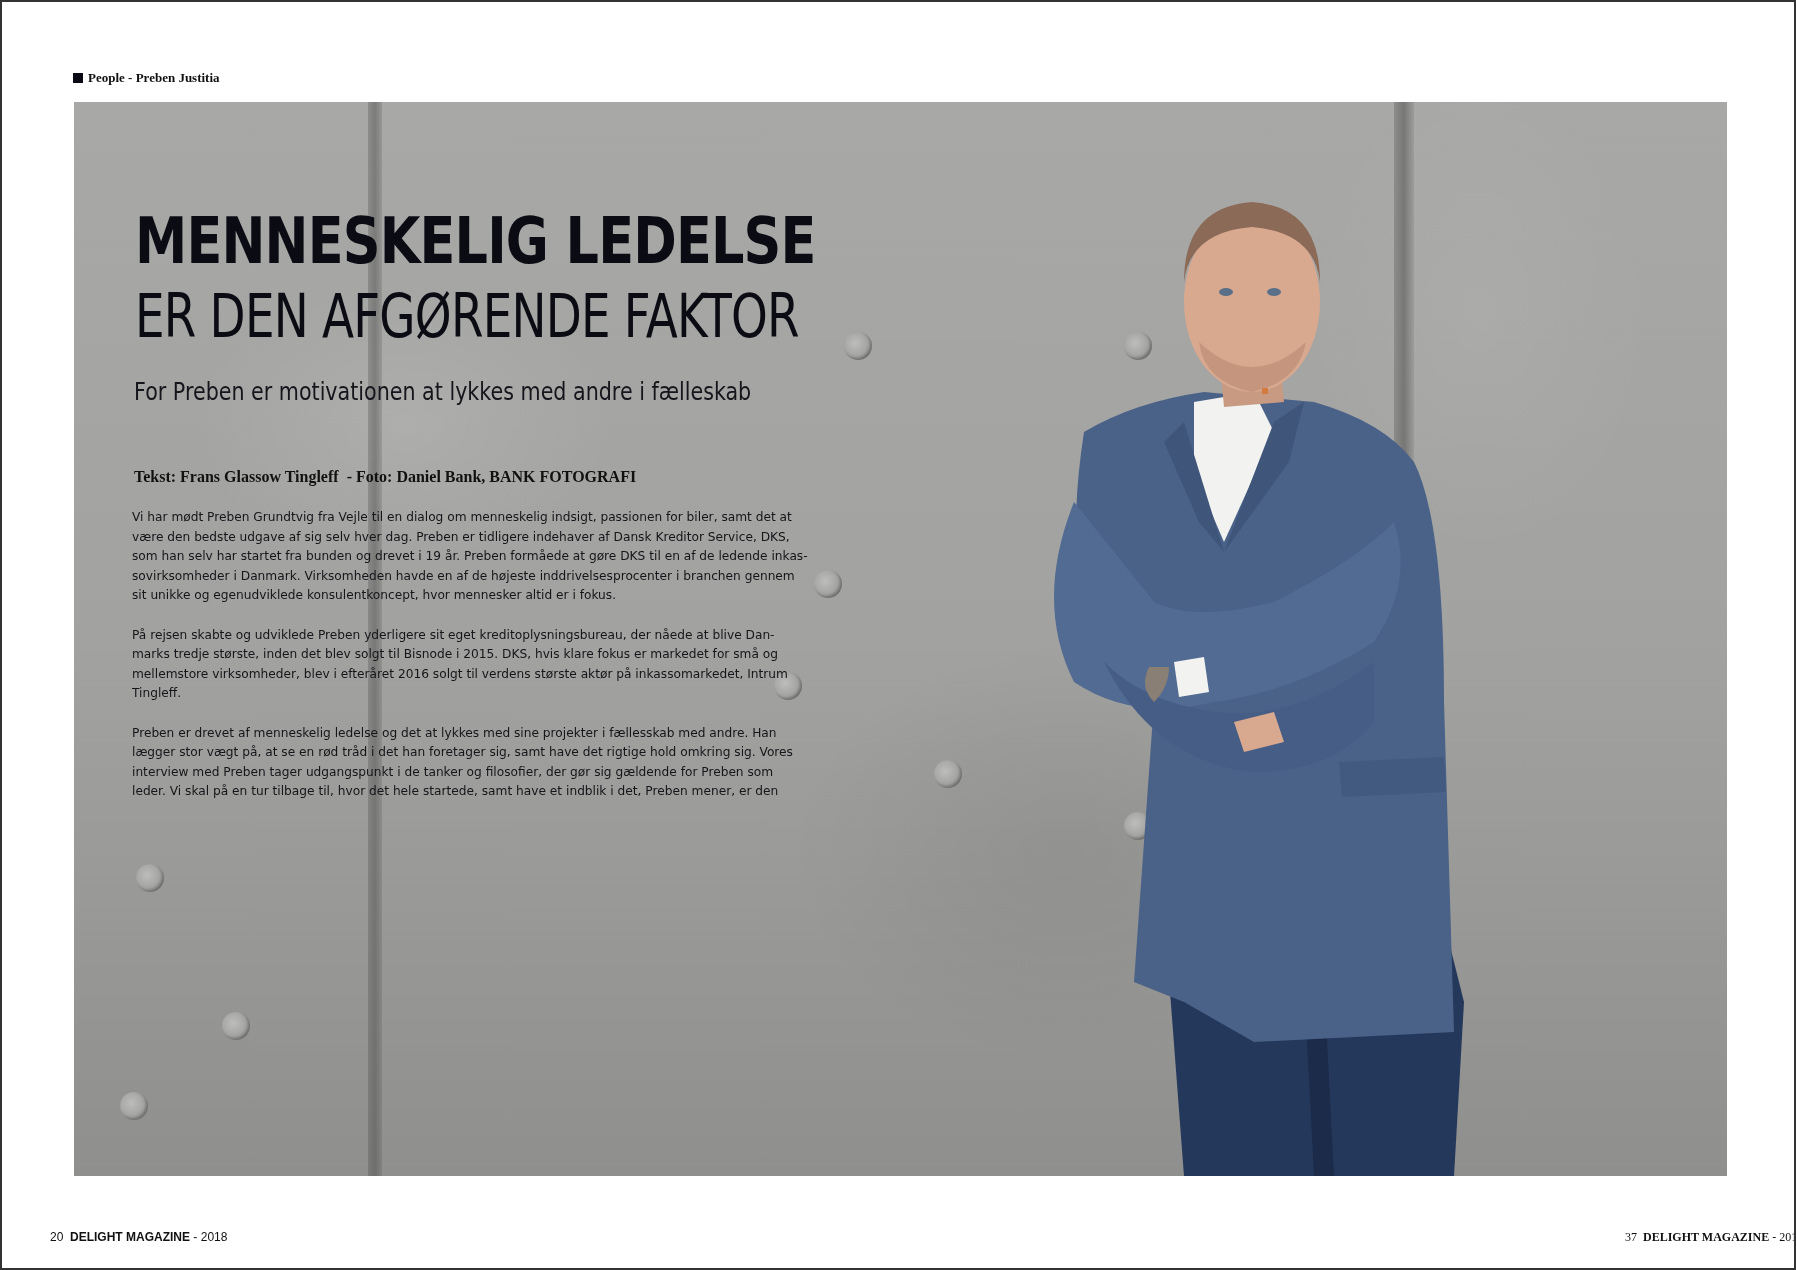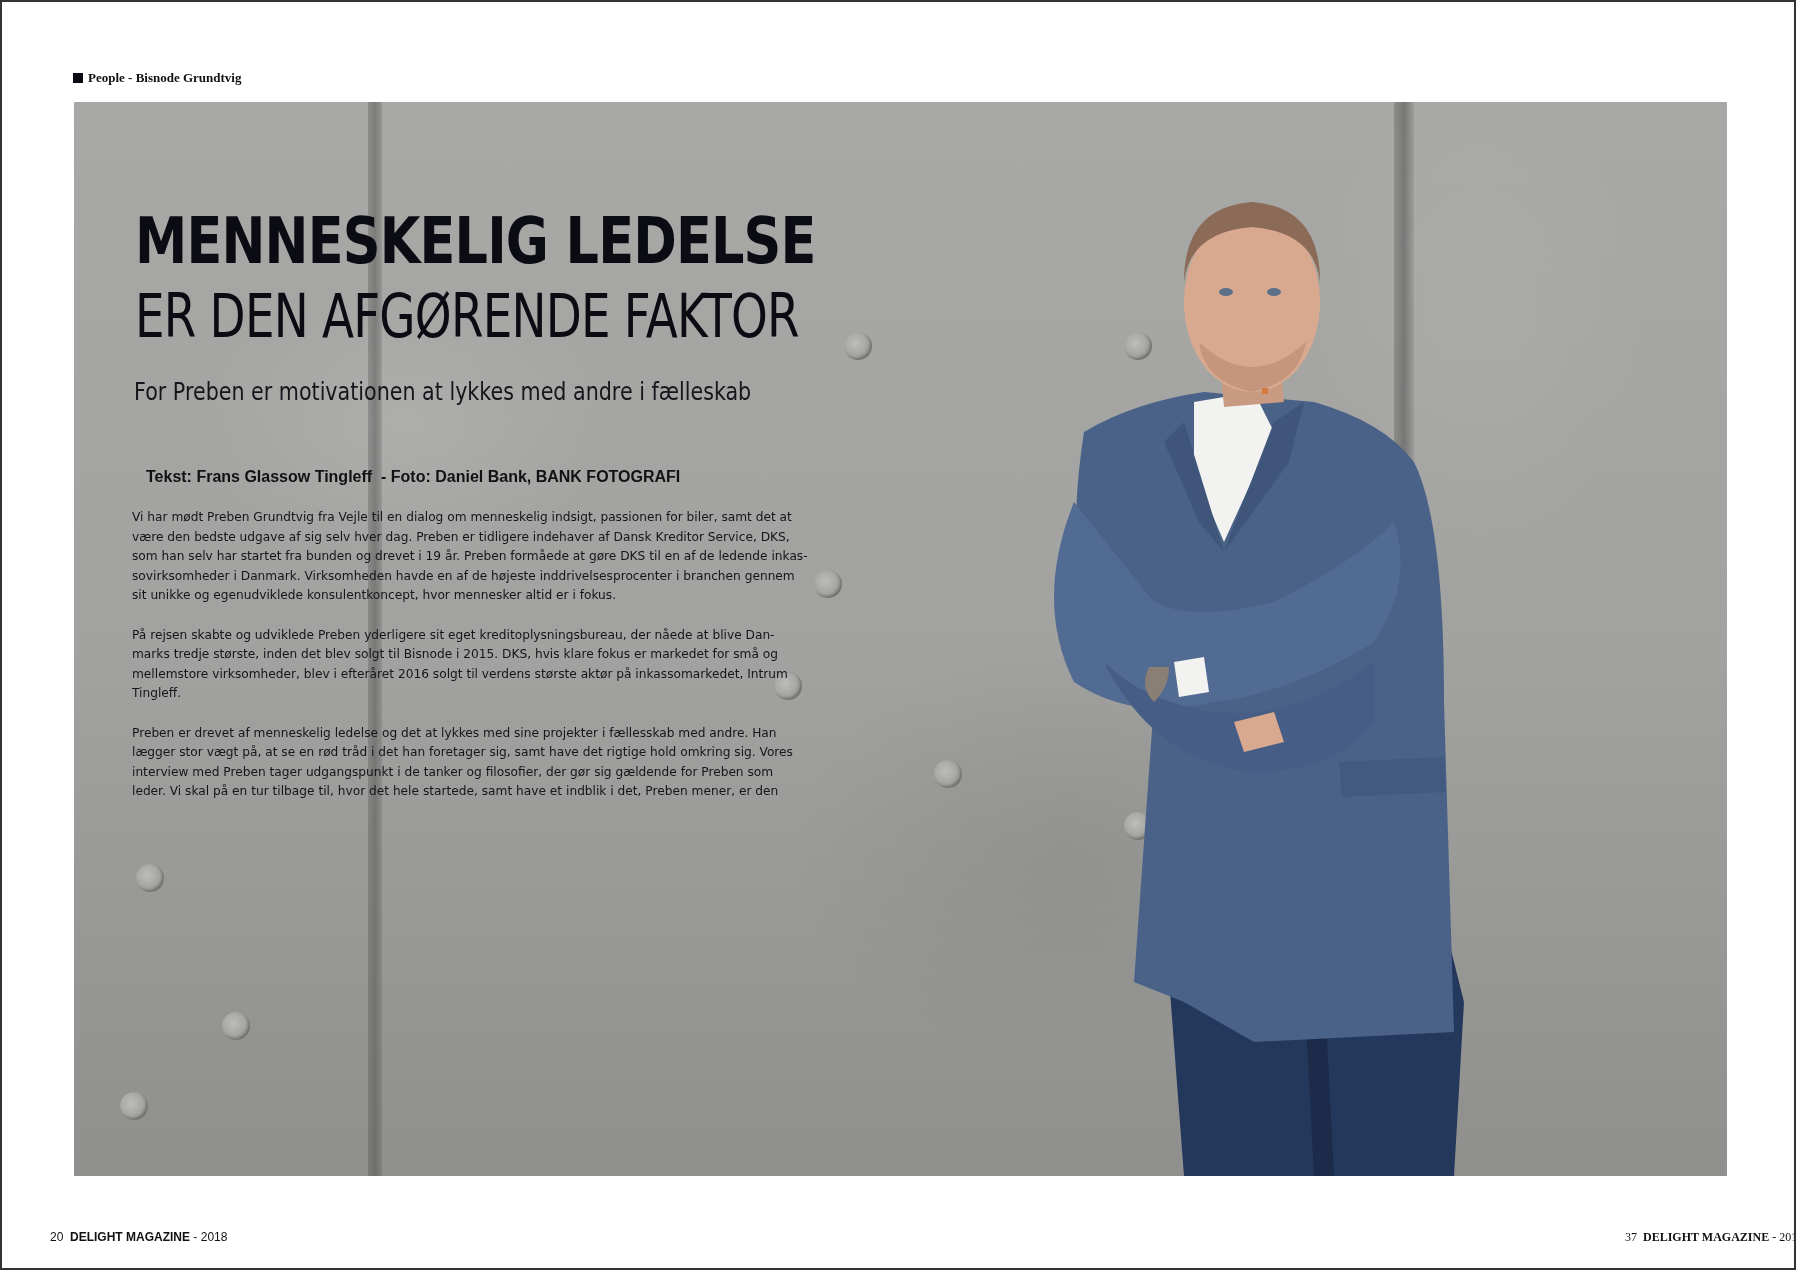--- a/index.html
+++ b/index.html
@@ -42,22 +42,22 @@
     position: absolute; left: 135px; top: 205px; color: #0b0b14;
     font-family: "DejaVu Sans", sans-serif; letter-spacing: -1px;
   }
   .headline .line1 { font-weight: bold; font-size: 64px; line-height: 72px; transform: scaleX(0.82); transform-origin: left; white-space: nowrap; }
   .headline .line2 { font-weight: normal; font-size: 60px; line-height: 78px; transform: scaleX(0.78); transform-origin: left; white-space: nowrap; font-family: "DejaVu Sans", sans-serif; }
   .subtitle {
     position: absolute; left: 134px; top: 378px; font-size: 24px; color: #15151c;
     font-family: "DejaVu Sans", sans-serif; transform: scaleX(0.86); transform-origin: left; white-space: nowrap;
   }
   .credits {
-    position: absolute; left: 134px; top: 468px; font-family: Liberation Sans, sans-serif; font-weight: bold;
-    font-size: 16px; color: #111; white-space: pre; margin-left: 12px;
+    position: absolute; left: 134px; top: 468px; font-family: Liberation Serif, serif; font-weight: bold;
+    font-size: 16px; color: #111; white-space: pre;
   }
   .body-text {
     position: absolute; left: 132px; top: 508px; width: 632px;
     font-family: "DejaVu Sans", sans-serif; font-size: 12.2px; line-height: 19.6px; color: #15151a;
   }
   .body-text p { margin: 0 0 19.6px 0; }
   .body-text .ln { display: block; white-space: nowrap; text-align: justify; text-align-last: justify; }
   .body-text .ln.last { text-align-last: left; }
 
   .folio {
@@ -67,21 +67,21 @@
   .folio.left { left: 50px; }
   .folio.right { left: 1625px; font-family: Liberation Serif, serif; }
 </style>
 </head>
 <body>
 
 <div class="frame"></div>
 
 <div class="section-tag">
   <span class="square"></span>
-  <span>People - Bisnode Grundtvig</span>
+  <span>People - Preben Justitia</span>
 </div>
 
 <div class="photo">
   <div class="seam s1"></div>
   <div class="seam s2"></div>
   <div class="tie-hole" style="left:740px;top:468px"></div>
   <div class="tie-hole" style="left:700px;top:570px"></div>
   <div class="tie-hole" style="left:770px;top:230px"></div>
   <div class="tie-hole" style="left:860px;top:658px"></div>
   <div class="tie-hole" style="left:1050px;top:230px"></div>

